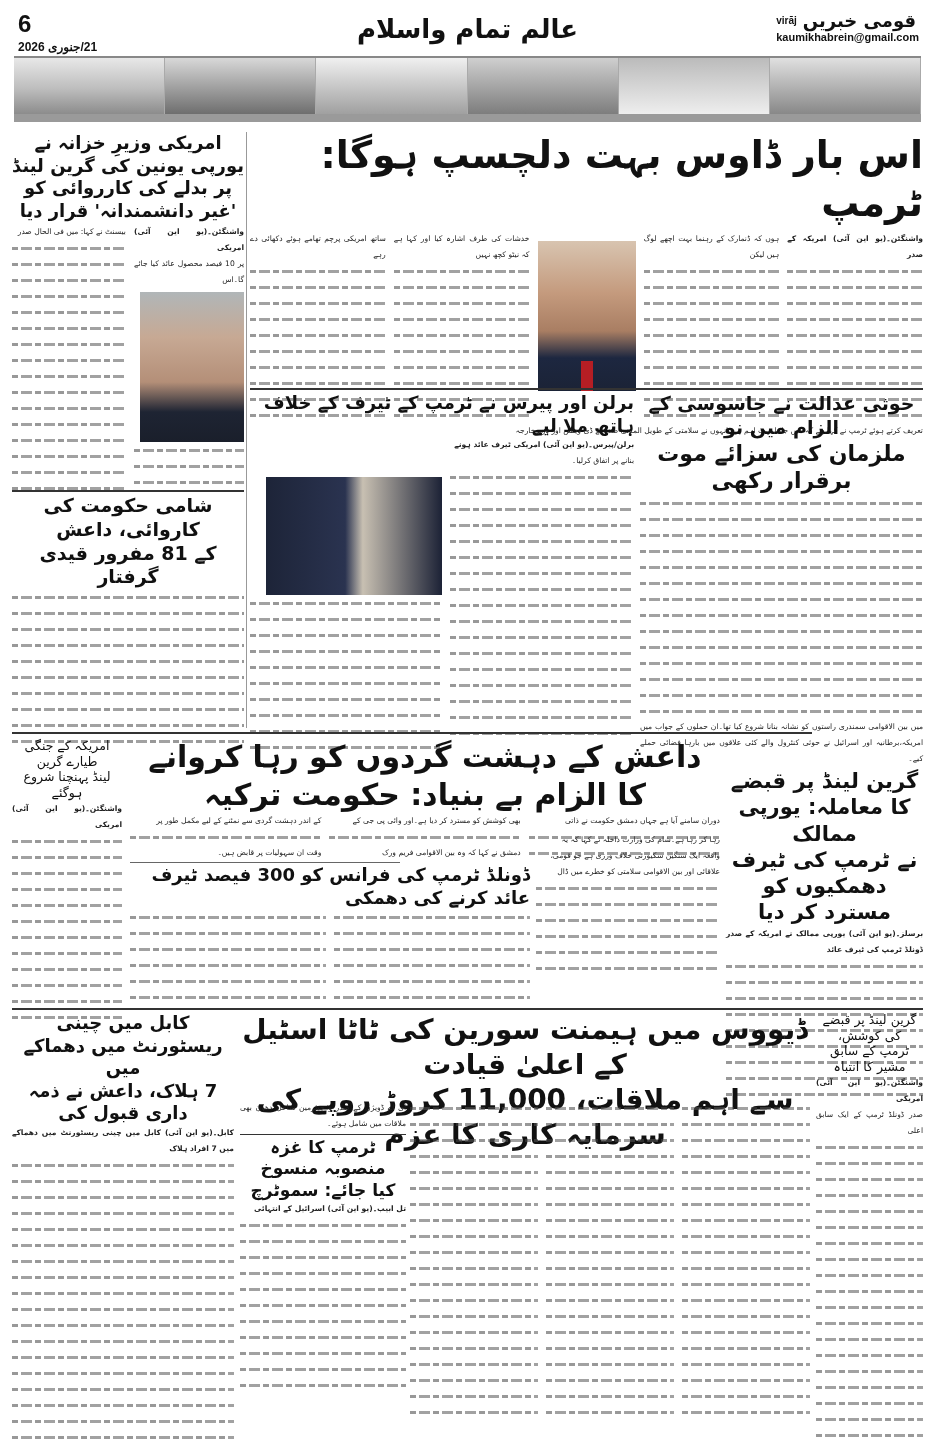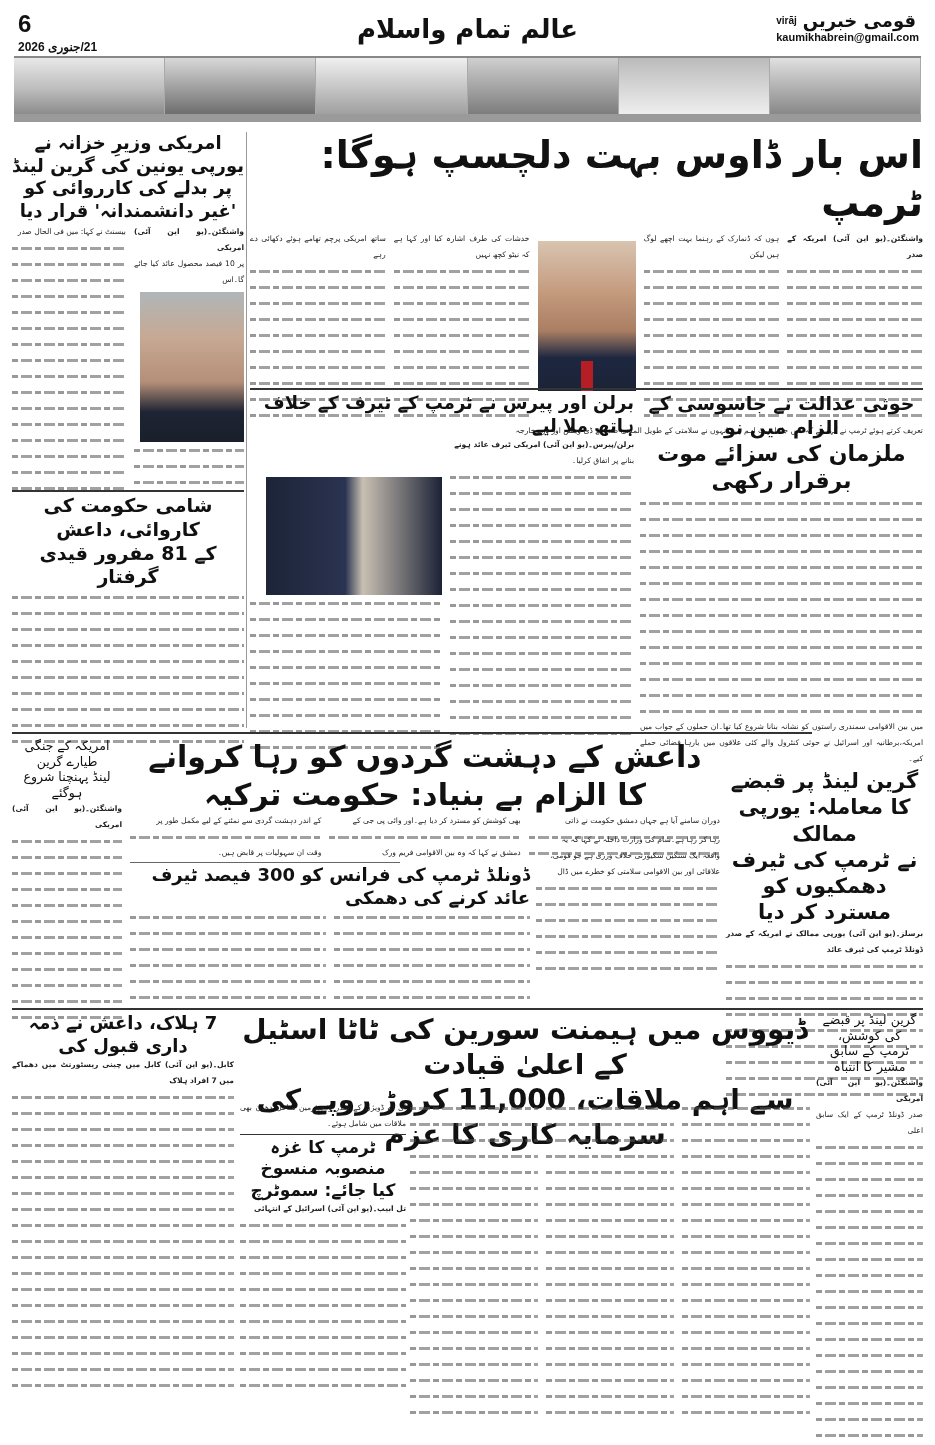--- a/index.html
+++ b/index.html
@@ -423,20 +423,21 @@
       <div class="filler-line"></div>
       <div class="filler-line"></div>
       <div class="filler-line"></div>
       <div class="filler-line"></div>
       <div class="filler-line"></div>
       <div class="filler-line"></div>
   </div>
 </div>
 
 <div class="abs" style="left:12px; width:222px; top:1012px; height:428px;">
+  <div class="hl hl-sm" style="font-size:18px;">کابل میں چینی ریسٹورنٹ میں دھماکے میں</div>
   <div class="hl hl-sm" style="font-size:18px;">7 ہلاک، داعش نے ذمہ داری قبول کی</div>
   <div class="body-text">
     <div style="font-weight:bold;">کابل۔(یو این آئی) کابل میں چینی ریسٹورنٹ میں دھماکے میں 7 افراد ہلاک</div>
     <div class="filler-line"></div>
       <div class="filler-line"></div>
       <div class="filler-line"></div>
       <div class="filler-line"></div>
       <div class="filler-line"></div>
       <div class="filler-line"></div>
       <div class="filler-line"></div>

